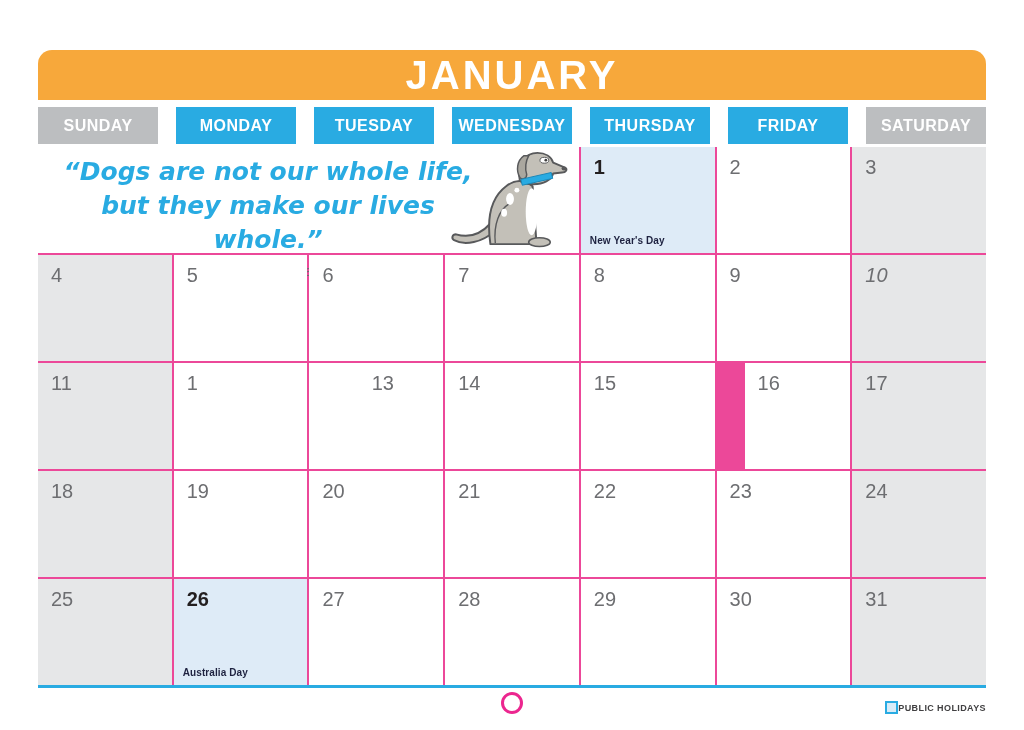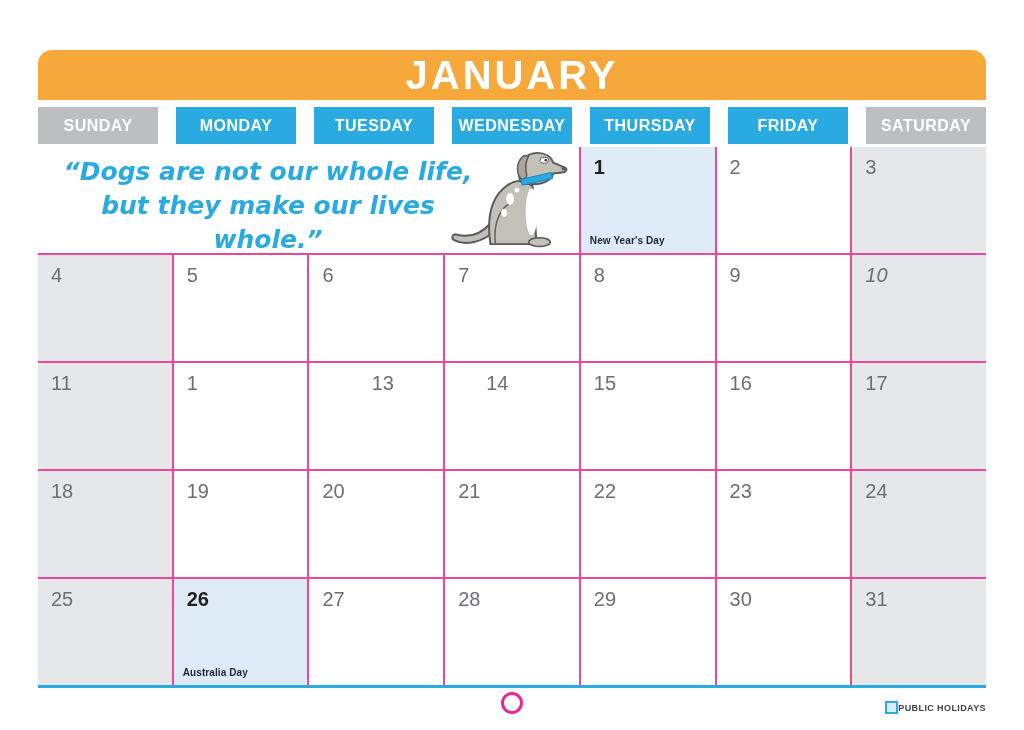--- a/index.html
+++ b/index.html
@@ -156,27 +156,27 @@
         </div>
         <div class="cell weekend" style="grid-row-start: 3; grid-column-start: 1;">
           <div class="date">11</div>
         </div>
         <div class="cell" style="grid-row-start: 3; grid-column-start: 2;">
           <div class="date">1</div>
         </div>
         <div class="cell" style="grid-row-start: 3; grid-column-start: 3; text-align: center;">
           <div class="date">13</div>
         </div>
-        <div class="cell" style="grid-row-start: 3; grid-column-start: 4; padding-left: 28px;">
+        <div class="cell" style="grid-row-start: 3; grid-column-start: 4;">
           <div class="date">14</div>
         </div>
         <div class="cell" style="grid-row-start: 3; grid-column-start: 5;">
           <div class="date">15</div>
         </div>
-        <div class="cell" style="grid-row-start: 3; grid-column-start: 6;">
+        <div class="cell" style="grid-row-start: 3; grid-column-start: 6; margin-left: 28px;">
           <div class="date">16</div>
         </div>
         <div class="cell weekend" style="grid-row-start: 3; grid-column-start: 7;">
           <div class="date">17</div>
         </div>
         <div class="cell weekend" style="grid-row-start: 4; grid-column-start: 1;">
           <div class="date">18</div>
         </div>
         <div class="cell" style="grid-row-start: 4; grid-column-start: 2;">
           <div class="date">19</div>

